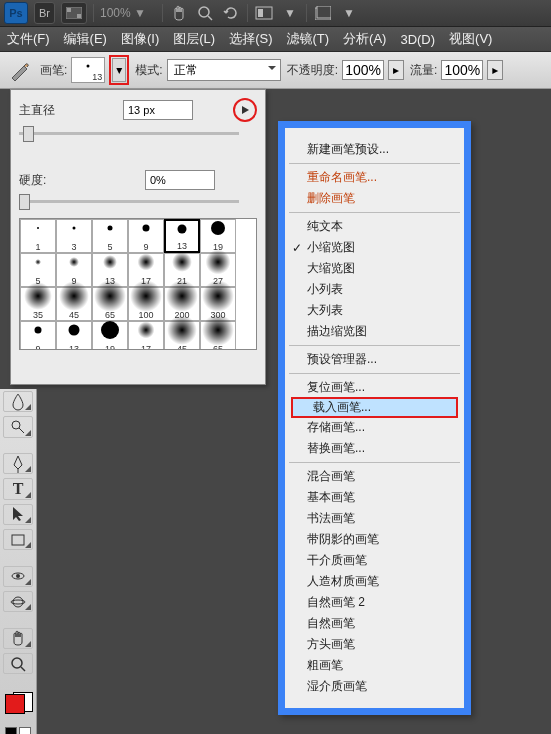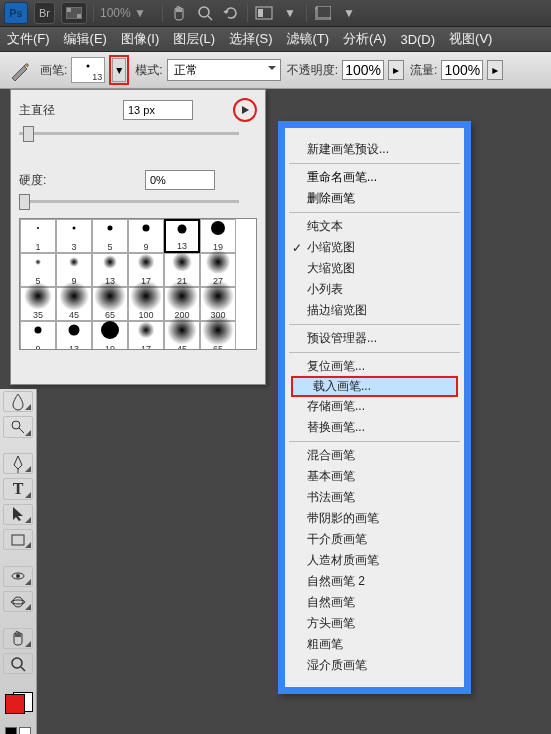--- a/index.html
+++ b/index.html
@@ -43,21 +43,21 @@
   .slider .thumb{position:absolute;width:9px;height:14px;background:#ddd;border:1px solid #777;top:-6px}
   .fly-btn{width:16px;height:16px;border-radius:50%;display:flex;align-items:center;justify-content:center}
   .red-circle{border:2px solid #e21b1b;border-radius:50%;padding:2px}
   .grid{display:grid;grid-template-columns:repeat(6,36px);grid-auto-rows:34px;border:1px solid #888;background:#fff;overflow:auto;height:130px}
   .cell{border:1px solid #aaa;display:flex;flex-direction:column;align-items:center;justify-content:flex-end;font-size:9px;color:#333;position:relative}
   .cell .dot{border-radius:50%;background:#000;position:absolute;top:8px;left:50%;transform:translate(-50%,-50%)}
   .cell .blur{border-radius:50%;background:radial-gradient(#000 0%,rgba(0,0,0,0) 70%);position:absolute;top:8px;left:50%;transform:translate(-50%,-50%)}
   .cell.sel{border:2px solid #000}
   .ctx-menu{position:absolute;left:278px;top:32px;width:175px;background:#eee;border:7px solid #3b82f6;box-shadow:3px 3px 6px rgba(0,0,0,.3);padding:11px 2px;z-index:6}
   .ctx-item{height:21px;display:flex;align-items:center;padding:0 8px 0 20px;font-size:12px;color:#222;position:relative}
-  .ctx-item.disabled{color:#000000}
+  .ctx-item.disabled{color:#c2410c}
   .ctx-item .check{position:absolute;left:5px;top:4px}
   .ctx-sep{height:1px;background:#bbb;margin:3px 2px}
   .ctx-item.highlight{background:#bfe2ff;border:2px solid #e21b1b;box-sizing:border-box;margin:-1px 4px}
   svg{display:block}
 </style>
 </head>
 <body>
 
 <div class="topbar">
   <div class="ps-badge">Ps</div>
@@ -295,20 +295,23 @@
         <span class="check">✓</span>
         <span>小缩览图</span>
       </div>
       <div class="ctx-item">
         <span>大缩览图</span>
       </div>
       <div class="ctx-item">
         <span>小列表</span>
       </div>
       <div class="ctx-item">
+        <span>大列表</span>
+      </div>
+      <div class="ctx-item">
         <span>描边缩览图</span>
       </div>
       <div class="ctx-sep"></div>
       <div class="ctx-item">
         <span>预设管理器...</span>
       </div>
       <div class="ctx-sep"></div>
       <div class="ctx-item">
         <span>复位画笔...</span>
       </div>

